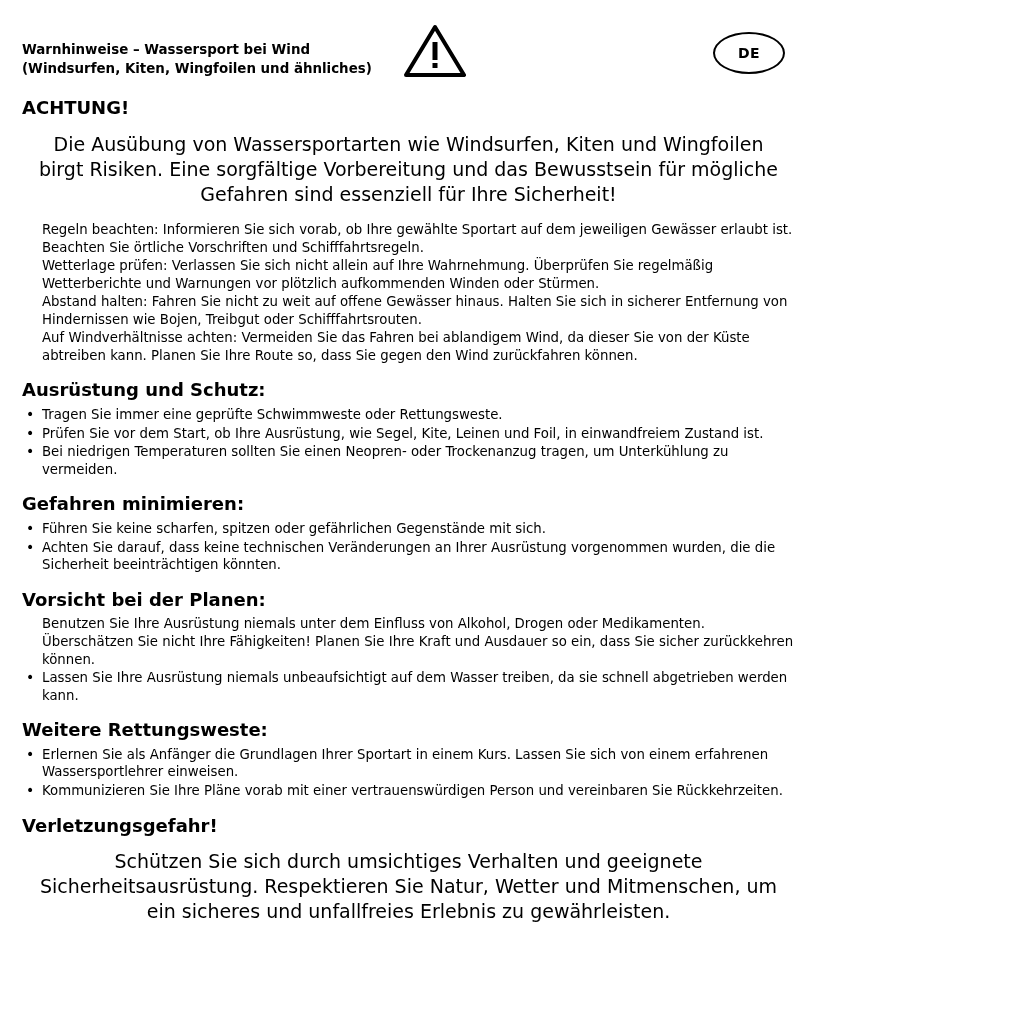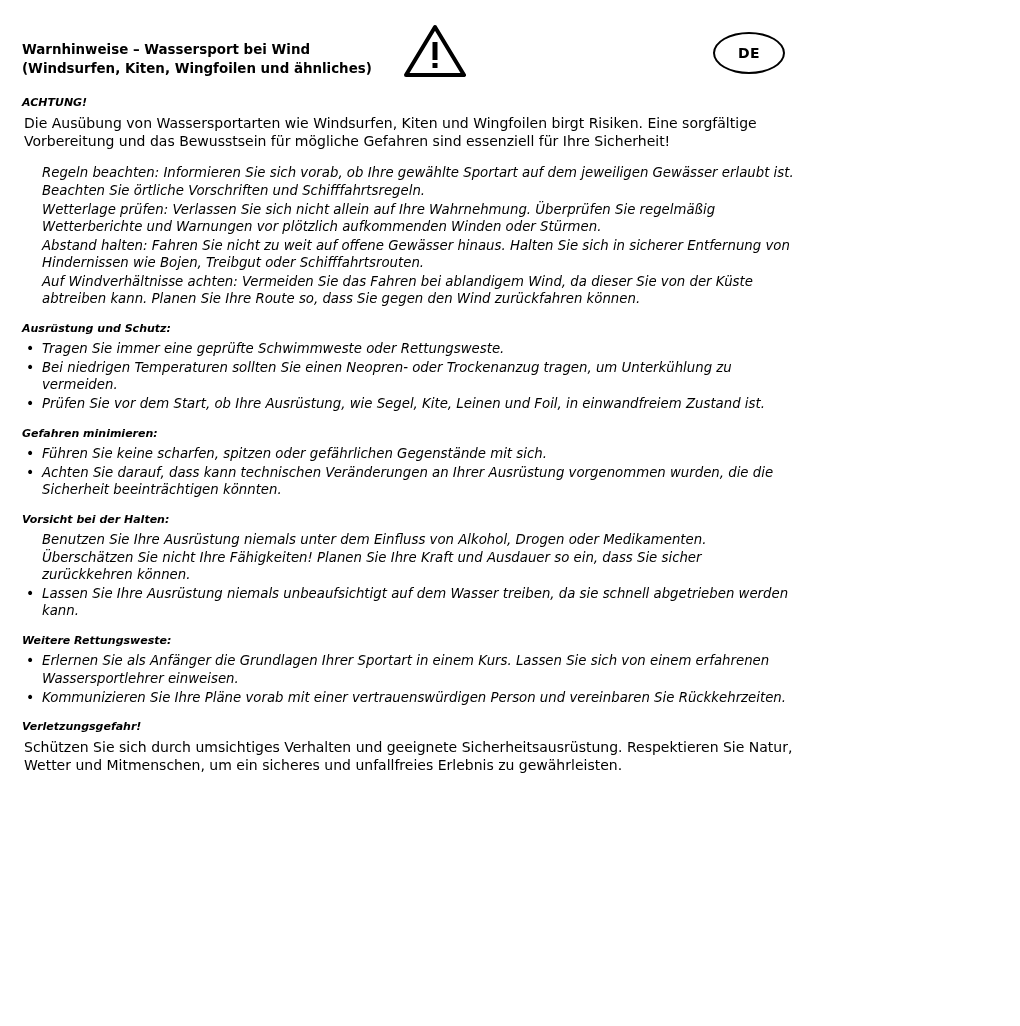--- a/index.html
+++ b/index.html
@@ -60,33 +60,32 @@
     font-size: 14px;
     letter-spacing: 0.5px;
   }
 
   
   .section {
     margin-top: 14px;
   }
   .section-heading {
     font-weight: bold;
-    font-size: 11px;
+    font-size: 18px;
     margin-bottom: 3px;
-    font-style: italic;
   }
   .para {
-    font-size: 14px;
-    margin: 2px;
+    font-size: 19px;
+    margin: 12px;
+    text-align: center;
   }
   .block-list {
     margin: 4px 0 0 0;
     padding: 0;
     list-style: none;
-    font-style: italic;
   }
   .block-list li {
     position: relative;
     padding-left: 20px;
     margin-bottom: 1px;
   }
   .block-list li.bulleted::before {
     content: "•";
     position: absolute;
     left: 4px;
@@ -126,35 +125,35 @@
       <li class="plain">Wetterlage prüfen: Verlassen Sie sich nicht allein auf Ihre Wahrnehmung. Überprüfen Sie regelmäßig Wetterberichte und Warnungen vor plötzlich aufkommenden Winden oder Stürmen.</li>
       <li class="plain">Abstand halten: Fahren Sie nicht zu weit auf offene Gewässer hinaus. Halten Sie sich in sicherer Entfernung von Hindernissen wie Bojen, Treibgut oder Schifffahrtsrouten.</li>
       <li class="plain">Auf Windverhältnisse achten: Vermeiden Sie das Fahren bei ablandigem Wind, da dieser Sie von der Küste abtreiben kann. Planen Sie Ihre Route so, dass Sie gegen den Wind zurückfahren können.</li>
     </ul>
   </div>
 
   <div class="section">
     <div class="section-heading">Ausrüstung und Schutz:</div>
     <ul class="block-list">
       <li class="bulleted">Tragen Sie immer eine geprüfte Schwimmweste oder Rettungsweste.</li>
+      <li class="bulleted">Prüfen Sie vor dem Start, ob Ihre Ausrüstung, wie Segel, Kite, Leinen und Foil, in einwandfreiem Zustand ist.</li>
       <li class="bulleted">Bei niedrigen Temperaturen sollten Sie einen Neopren- oder Trockenanzug tragen, um Unterkühlung zu vermeiden.</li>
-      <li class="bulleted">Prüfen Sie vor dem Start, ob Ihre Ausrüstung, wie Segel, Kite, Leinen und Foil, in einwandfreiem Zustand ist.</li>
     </ul>
   </div>
 
   <div class="section">
     <div class="section-heading">Gefahren minimieren:</div>
     <ul class="block-list">
       <li class="bulleted">Führen Sie keine scharfen, spitzen oder gefährlichen Gegenstände mit sich.</li>
-      <li class="bulleted">Achten Sie darauf, dass kann technischen Veränderungen an Ihrer Ausrüstung vorgenommen wurden, die die Sicherheit beeinträchtigen könnten.</li>
+      <li class="bulleted">Achten Sie darauf, dass keine technischen Veränderungen an Ihrer Ausrüstung vorgenommen wurden, die die Sicherheit beeinträchtigen könnten.</li>
     </ul>
   </div>
 
   <div class="section">
-    <div class="section-heading">Vorsicht bei der Halten:</div>
+    <div class="section-heading">Vorsicht bei der Planen:</div>
     <ul class="block-list">
       <li class="plain">Benutzen Sie Ihre Ausrüstung niemals unter dem Einfluss von Alkohol, Drogen oder Medikamenten. Überschätzen Sie nicht Ihre Fähigkeiten! Planen Sie Ihre Kraft und Ausdauer so ein, dass Sie sicher zurückkehren können.</li>
       <li class="bulleted">Lassen Sie Ihre Ausrüstung niemals unbeaufsichtigt auf dem Wasser treiben, da sie schnell abgetrieben werden kann.</li>
     </ul>
   </div>
 
   <div class="section">
     <div class="section-heading">Weitere Rettungsweste:</div>
     <ul class="block-list">
       <li class="bulleted">Erlernen Sie als Anfänger die Grundlagen Ihrer Sportart in einem Kurs. Lassen Sie sich von einem erfahrenen Wassersportlehrer einweisen.</li>

